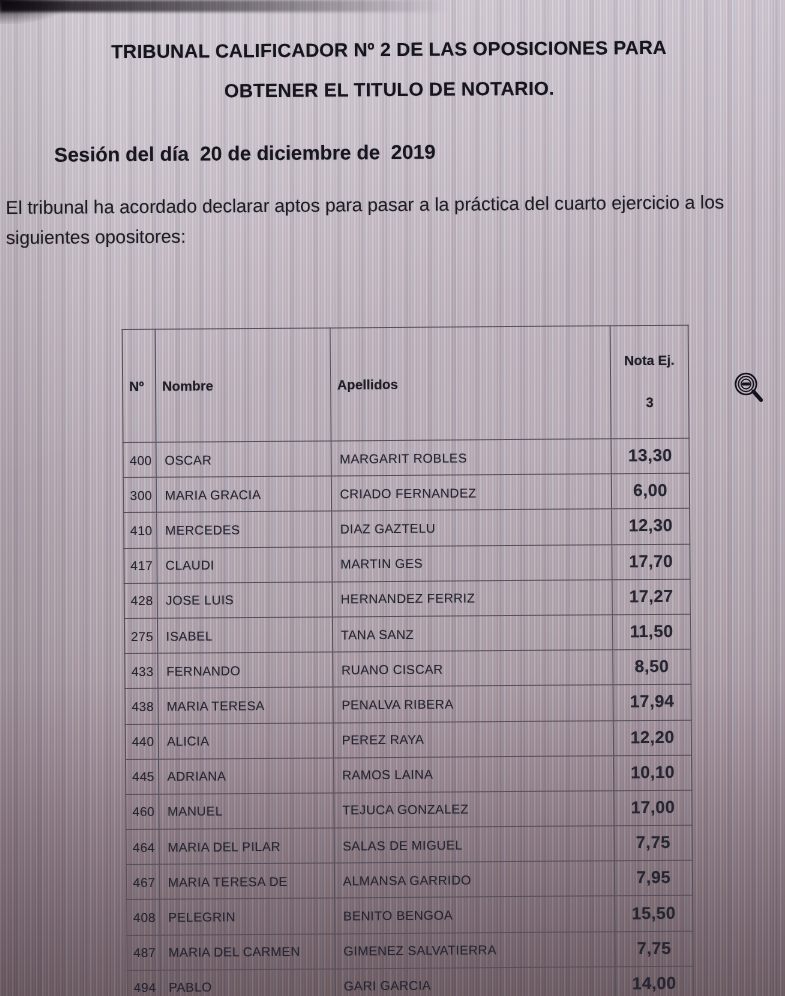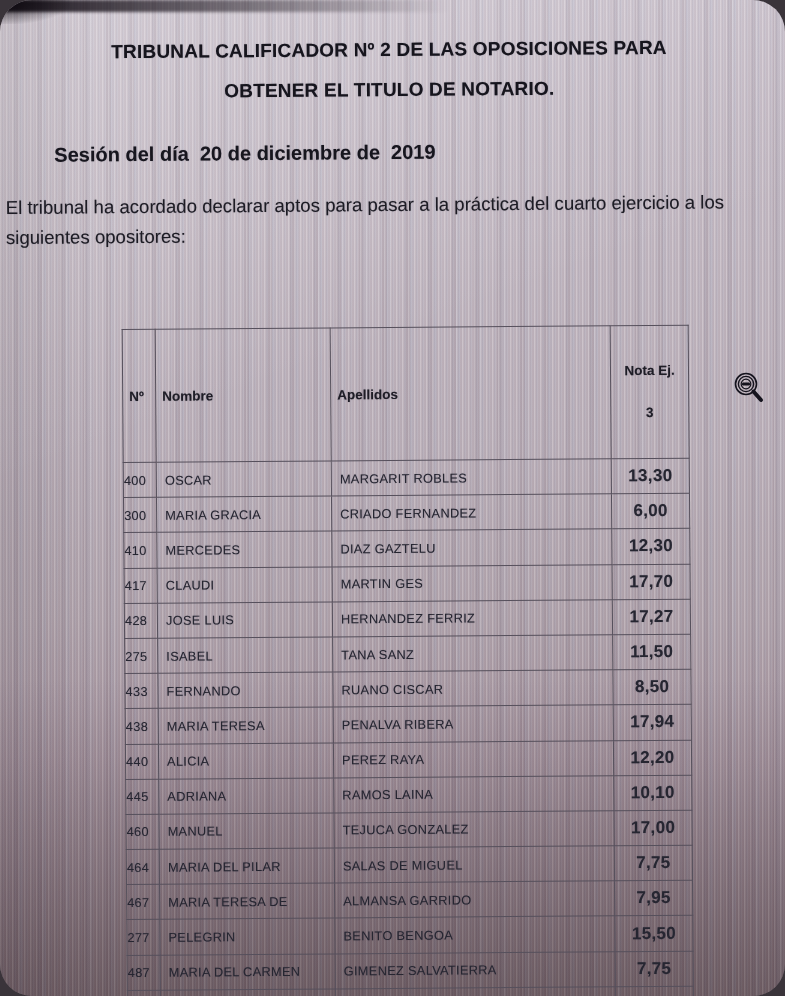--- a/index.html
+++ b/index.html
@@ -6,21 +6,20 @@
   .photo{
     position:relative;
     width:785px;height:996px;
     margin:0 auto;
     overflow:hidden;
     font-family:"Liberation Sans",sans-serif;
     background:
       linear-gradient(to bottom,
         #cac0ca 0%, #c4b9c2 22%, #bbafb8 45%,
         #b0a2aa 62%, #a2909a 76%, #917f88 87%, #7c6b71 100%);
-    border-radius: 32px;
   }
   
   .photo::before{
     content:"";position:absolute;inset:0;z-index:1;pointer-events:none;
     background:
       repeating-linear-gradient(90deg,
         rgba(255,255,255,0.20) 0px, rgba(255,255,255,0.20) 1px,
         rgba(72,52,70,0.10) 2px, rgba(132,164,202,0.13) 3px,
         rgba(255,255,255,0.09) 4px, rgba(84,62,82,0.12) 5px,
         rgba(255,255,255,0.04) 6px),
@@ -76,26 +75,26 @@
     overflow:hidden;white-space:pre-wrap;
   }
   col.c-num{width:33px;}
   col.c-nombre{width:175px;}
   col.c-apellidos{width:280px;}
   col.c-nota{width:78px;}
   thead th{
     height:31px;font-size:13.5px;font-weight:bold;text-align:left;
     padding:0 0 0 6px;color:#1e1d26;text-shadow:0 0 1px rgba(30,28,48,0.4);
   }
-  thead th.nota-h{text-align:center;padding:10px;line-height:14px;font-size:13.5px;}
+  thead th.nota-h{text-align:center;padding:0;line-height:14px;font-size:13.5px;}
   tbody td{
     height:32.2px;font-size:12.8px;letter-spacing:0.3px;color:#262631;
     text-shadow:0 0 1px rgba(35,35,60,0.35);
   }
-  td.num{padding-left:0;}
+  td.num{padding-left:6px;}
   td.nombre{padding-left:8px;}
   td.apellidos{padding-left:8px;}
   td.nota{text-align:center;font-weight:bold;font-size:17px;}
   .cursor{
     position:absolute;left:731px;top:370px;width:38px;height:38px;z-index:5;
   }
 </style>
 </head>
 <body>
 
@@ -205,21 +204,21 @@
           <td class="apellidos">SALAS DE MIGUEL</td>
           <td class="nota">7,75</td>
         </tr>
         <tr>
           <td class="num">467</td>
           <td class="nombre">MARIA TERESA DE</td>
           <td class="apellidos">ALMANSA GARRIDO</td>
           <td class="nota">7,95</td>
         </tr>
         <tr>
-          <td class="num">277</td>
+          <td class="num">408</td>
           <td class="nombre">PELEGRIN</td>
           <td class="apellidos">BENITO BENGOA</td>
           <td class="nota">15,50</td>
         </tr>
         <tr>
           <td class="num">487</td>
           <td class="nombre">MARIA DEL CARMEN</td>
           <td class="apellidos">GIMENEZ SALVATIERRA</td>
           <td class="nota">7,75</td>
         </tr>

